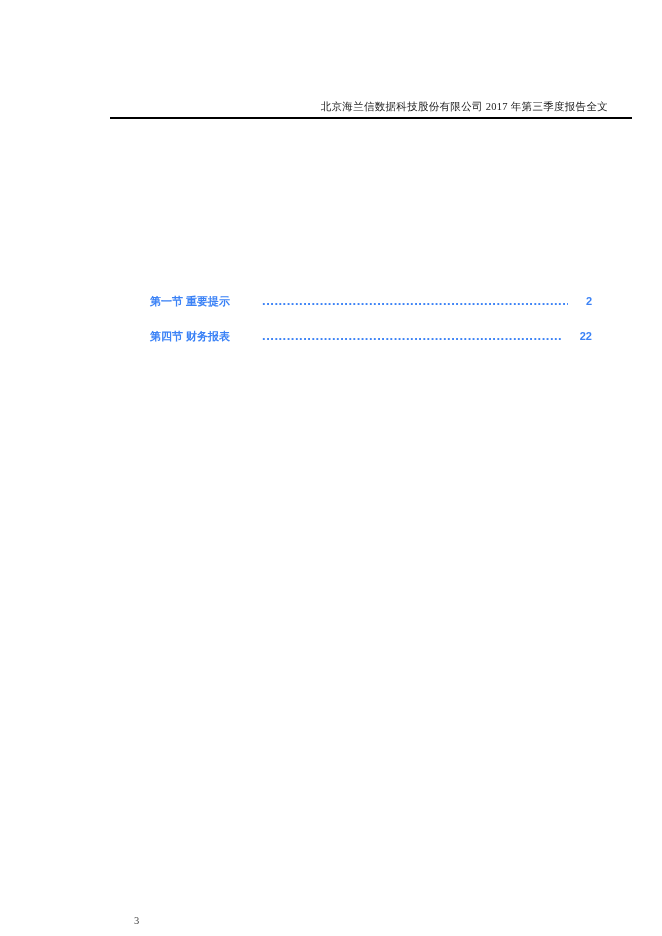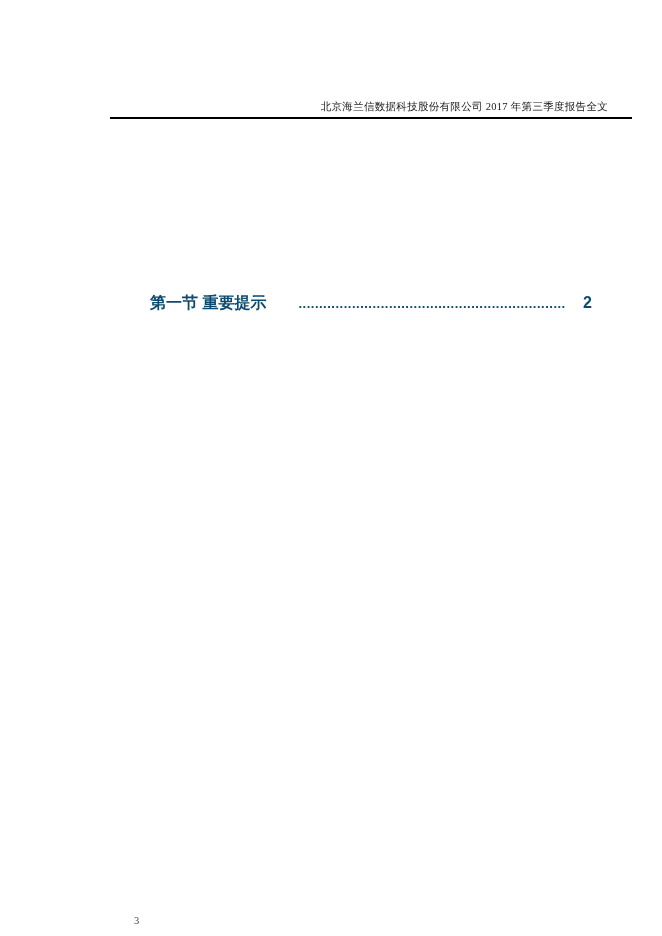--- a/index.html
+++ b/index.html
@@ -42,23 +42,23 @@
   
   .toc {
     position: absolute;
     left: 62px; right: 62px; top: 205px;
   }
   .toc-row {
     display: flex;
     align-items: baseline;
     height: 27px;
     font-family: "Liberation Sans", "DejaVu Sans", sans-serif;
-    font-size: 16px;
+    font-size: 11px;
     font-weight: bold;
-    color: #0c4a6e;
+    color: #3b82f6;
     cursor: pointer;
   }
   .toc-label { white-space: nowrap; flex: 0 0 auto; }
   .toc-dots {
     flex: 1 1 auto;
     overflow: hidden;
     white-space: nowrap;
     font-size: 13px;
     letter-spacing: 0.5px;
     min-width: 0;
@@ -88,20 +88,25 @@
   <div class="toc">
 
     <div class="toc-row">
       <span class="toc-label">第一节 重要提示</span>
       <span class="toc-dots"></span>
       <span class="toc-page">2</span>
     </div>
 
 
 
+    <div class="toc-row">
+      <span class="toc-label">第四节 财务报表</span>
+      <span class="toc-dots"></span>
+      <span class="toc-page">22</span>
+    </div>
 
   </div>
 
   <div class="footer">
     <span>3</span>
   </div>
 
 </div>
 
 </body></html>

